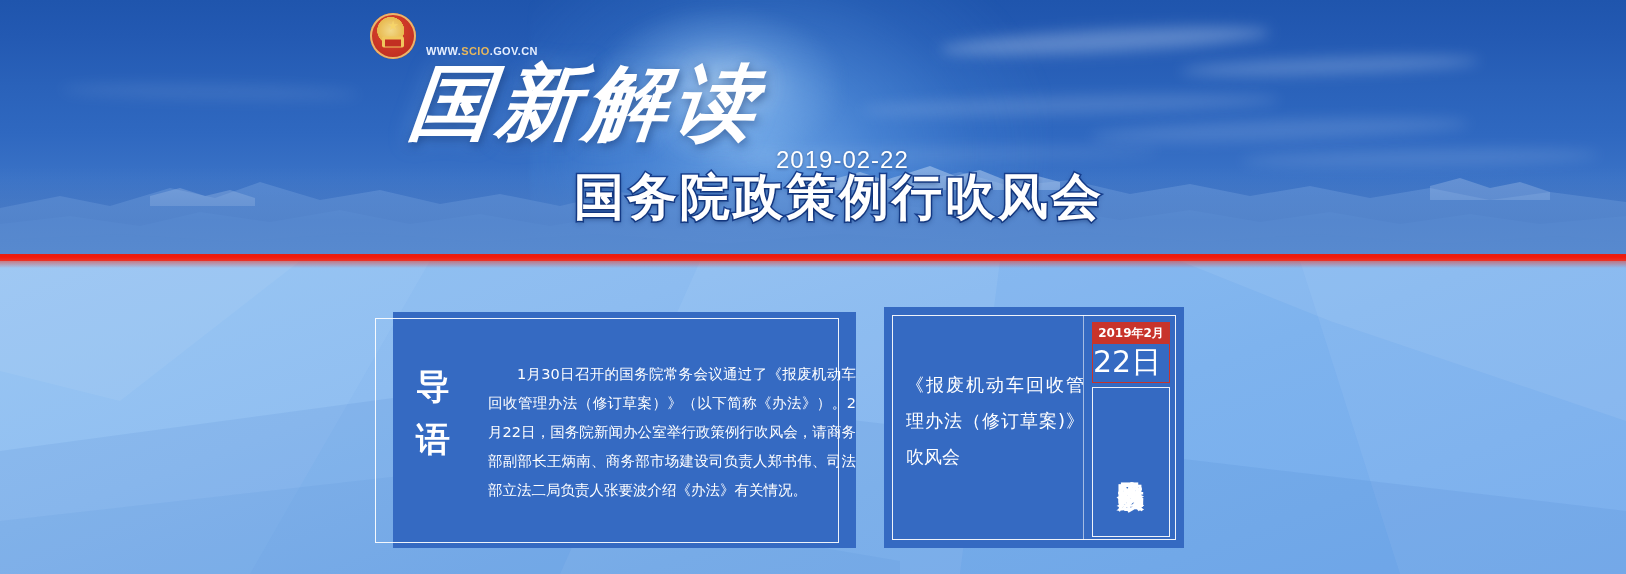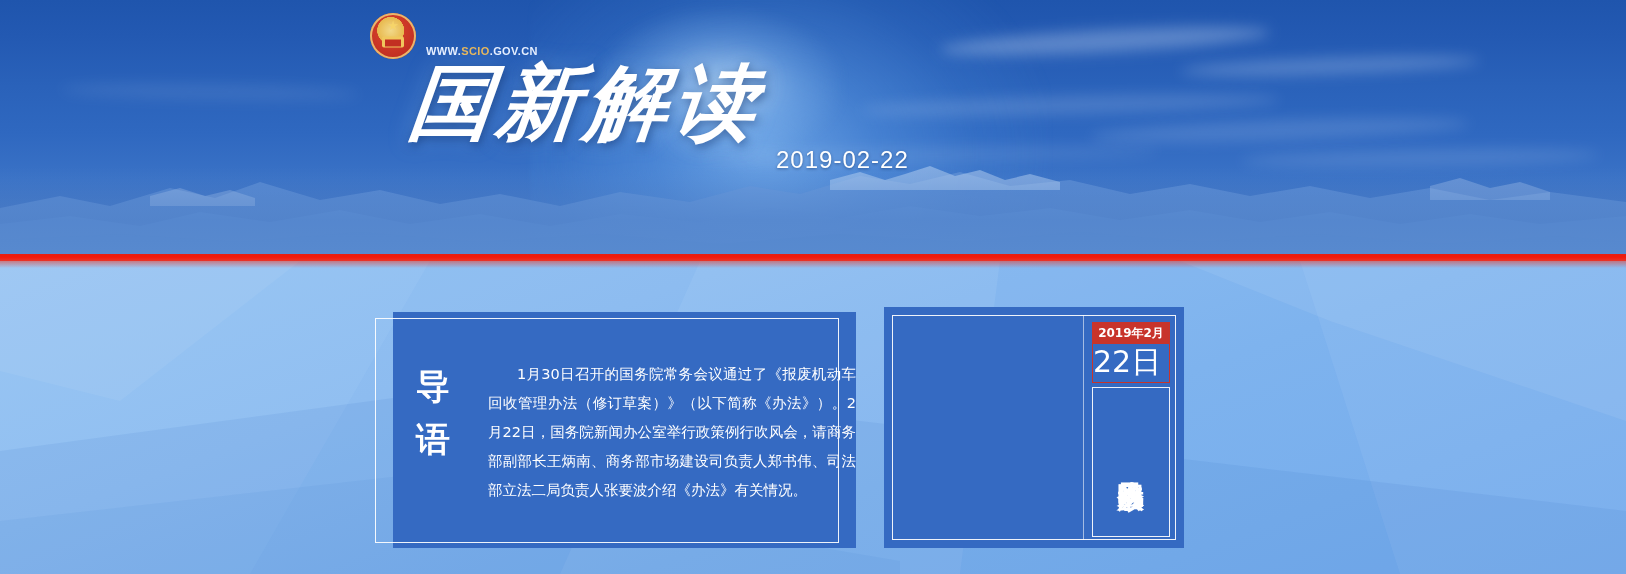--- a/index.html
+++ b/index.html
@@ -387,20 +387,21 @@
         <div class="star">★</div>
         <div class="gate"></div>
       </div>
       <div class="logo-url">
         <span>WWW.</span><span class="hl">SCIO</span><span>.GOV.CN</span>
       </div>
     </div>
 
     <div class="calli">国新解读</div>
     <div class="cal-date">2019-02-22</div>
+    <div class="subtitle">国务院政策例行吹风会</div>
   </div>
 
   <div class="redbar"></div>
   <div class="redbar-fade"></div>
 
   <div class="body-bg">
     <svg class="facet" style="left:0;top:0;width:1626px;height:313px" viewBox="0 0 1626 313" preserveAspectRatio="none">
       <polygon points="0,0 430,0 250,313 0,313" fill="#ffffff" opacity="0.09"></polygon>
       <polygon points="430,0 700,0 560,313 250,313" fill="#ffffff" opacity="0.05"></polygon>
       <polygon points="700,0 1000,0 960,313 560,313" fill="#ffffff" opacity="0.10"></polygon>
@@ -419,20 +420,21 @@
       <span>导</span>
       <span>语</span>
     </div>
     <div class="intro-text">1月30日召开的国务院常务会议通过了《报废机动车回收管理办法（修订草案）》（以下简称《办法》）。2月22日，国务院新闻办公室举行政策例行吹风会，请商务部副部长王炳南、商务部市场建设司负责人郑书伟、司法部立法二局负责人张要波介绍《办法》有关情况。</div>
   </div>
 
   <div class="panel" id="topic-panel">
     <div class="frame"></div>
     <div class="divider-v"></div>
 
+    <div class="topic-title">《报废机动车回收管理办法（修订草案)》吹风会</div>
 
     <div class="date-badge">
       <div class="date-month">2019年2月</div>
       <div class="date-day">22日</div>
       <div class="replay-box">
         <div class="replay-text">吹风会回放</div>
       </div>
     </div>
   </div>
 

